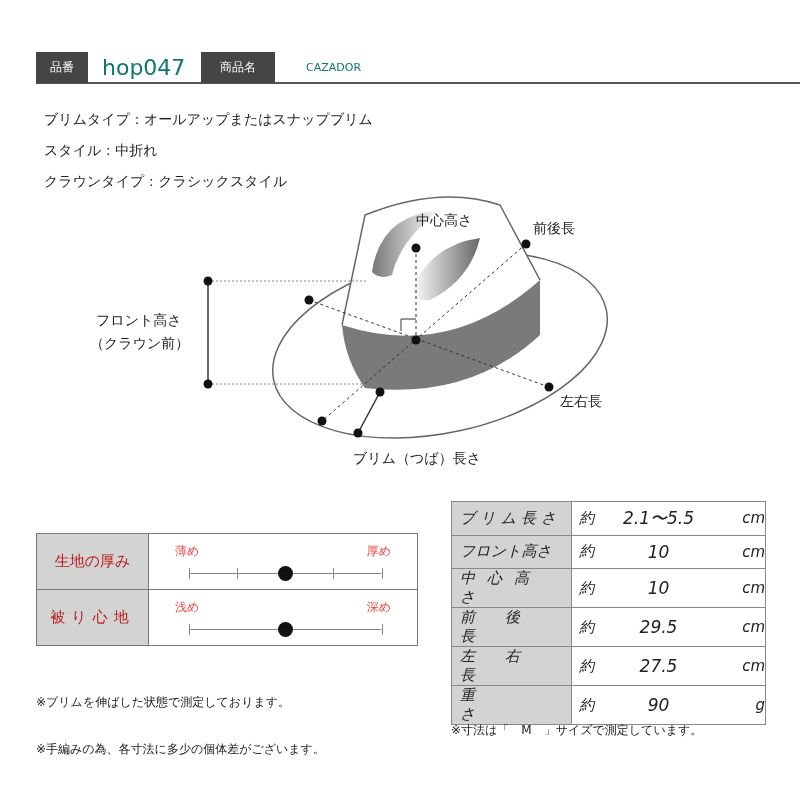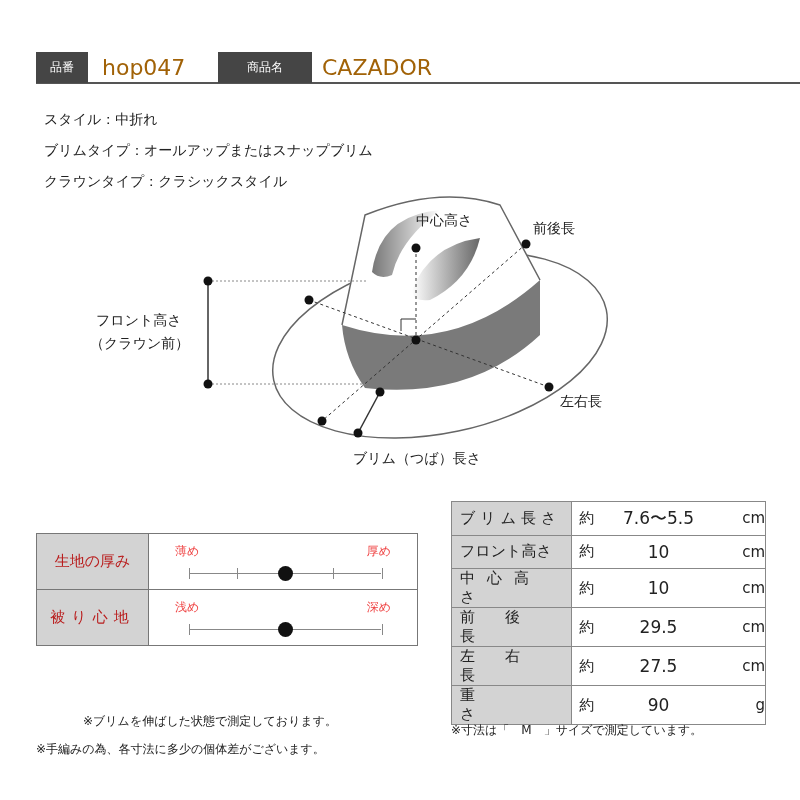--- a/index.html
+++ b/index.html
@@ -1,54 +1,54 @@
 <!DOCTYPE html>
 <html><head>
 <meta charset="utf-8">
 <style>
   * { box-sizing: border-box; margin: 0; padding: 0; }
   body { width: 800px; height: 800px; background: #ffffff; font-family: "DejaVu Sans", sans-serif; color: #222; position: relative; overflow: hidden; }
   .hdr { position: absolute; left: 36px; top: 52px; width: 764px; height: 32px; border-bottom: 2px solid #555; }
   .tag { position: absolute; top: 0; height: 31px; background: #454545; color: #fff; font-size: 12px; line-height: 31px; text-align: center; }
-  .hval { position: absolute; top: 0; height: 31px; line-height: 31px; color: #a16207; }
+  .hval { position: absolute; top: 0; height: 31px; line-height: 31px; color: #0f766e; }
   .specs { position: absolute; left: 44px; top: 104px; font-size: 14px; line-height: 31px; color: #222; }
   .diagram { position: absolute; left: 0; top: 190px; width: 800px; height: 290px; }
   .lbl { position: absolute; font-size: 14px; color: #222; white-space: nowrap; }
   table { border-collapse: collapse; }
   .left-tbl { position: absolute; left: 36px; top: 533px; width: 382px; }
   .left-tbl td { border: 1px solid #777; height: 55px; }
   .left-tbl td.th { background: #d3d3d3; width: 112px; font-size: 15px; text-align: center; color: #b91c1c; }
   .slider { position: relative; height: 55px; }
   .slider .l, .slider .r { position: absolute; top: 9px; font-size: 12px; color: #ef4444; }
   .slider .l { left: 26px; }
   .slider .r { right: 26px; }
   .slider .track { position: absolute; left: 40px; right: 36px; top: 39px; height: 1px; background: #888; }
   .slider .tick { position: absolute; top: 34px; width: 1px; height: 11px; background: #888; }
   .slider .dot { position: absolute; top: 32px; width: 15px; height: 15px; border-radius: 50%; background: #111; }
   .right-tbl { position: absolute; left: 451px; top: 501px; width: 315px; }
-  .right-tbl td { border: 1px solid #888; height: 33.5px; font-size: 15px; }
+  .right-tbl td { border: 1px solid #888; height: 33.5px; font-size: 15px; font-style: italic; }
   .right-tbl td.th { background: #d3d3d3; width: 120px; padding: 0 8px; color: #222; letter-spacing: 0; }
   .right-tbl td.yaku { width: 30px; text-align: center; border-right: none; }
   .right-tbl td.val { text-align: center; font-size: 17px; border-left: none; border-right: none; }
   .right-tbl td.unit { width: 50px; text-align: right; border-left: none; font-size: 15px; }
   .note { position: absolute; font-size: 12px; color: #222; }
 </style>
 </head>
 <body>
 
 <div class="hdr">
   <div class="tag" style="left:0;width:52px;">品番</div>
   <div class="hval" style="left:66px;font-size:22px;">hop047</div>
-  <div class="tag" style="left:182px;width:94px;">商品名</div>
-  <div class="hval" style="left:286px;font-size:22px;">CAZADOR</div>
+  <div class="tag" style="left:165px;width:74px;">商品名</div>
+  <div class="hval" style="left:270px;font-size:11px;">CAZADOR</div>
 </div>
 
 <div class="specs">
+  <div>ブリムタイプ：オールアップまたはスナップブリム</div>
   <div>スタイル：中折れ</div>
-  <div>ブリムタイプ：オールアップまたはスナップブリム</div>
   <div>クラウンタイプ：クラシックスタイル</div>
 </div>
 
 <div class="diagram">
   <svg width="800" height="290" viewBox="0 190 800 290">
     <defs>
       <linearGradient id="g1" x1="0" y1="0" x2="1" y2="0">
           <stop offset="0" stop-color="#777"></stop>
           <stop offset="1" stop-color="#fff"></stop>
         </linearGradient>
@@ -123,21 +123,21 @@
         </td>
   </tr>
 </tbody>
   </table>
 
 <table class="right-tbl">
   <tbody>
       <tr>
         <td class="th" style="letter-spacing:5px">ブリム長さ</td>
         <td class="yaku">約</td>
-        <td class="val">7.6〜5.5</td>
+        <td class="val">2.1〜5.5</td>
         <td class="unit">cm</td>
       </tr>
   <tr>
         <td class="th">フロント高さ</td>
         <td class="yaku">約</td>
         <td class="val">10</td>
         <td class="unit">cm</td>
       </tr>
   <tr>
         <td class="th" style="letter-spacing:12px">中心高さ</td>
@@ -159,15 +159,15 @@
       </tr>
   <tr>
         <td class="th" style="letter-spacing:72px">重さ</td>
         <td class="yaku">約</td>
         <td class="val">90</td>
         <td class="unit">g</td>
       </tr>
 </tbody>
   </table>
 
-<div class="note" style="left:36px;top:713px;margin-left:47px;">※ブリムを伸ばした状態で測定しております。</div>
+<div class="note" style="left:36px;top:694px;">※ブリムを伸ばした状態で測定しております。</div>
 <div class="note" style="left:36px;top:741px;">※手編みの為、各寸法に多少の個体差がございます。</div>
 <div class="note" style="left:451px;top:722px;">※寸法は「　M　」サイズで測定しています。</div>
 
 </body></html>

